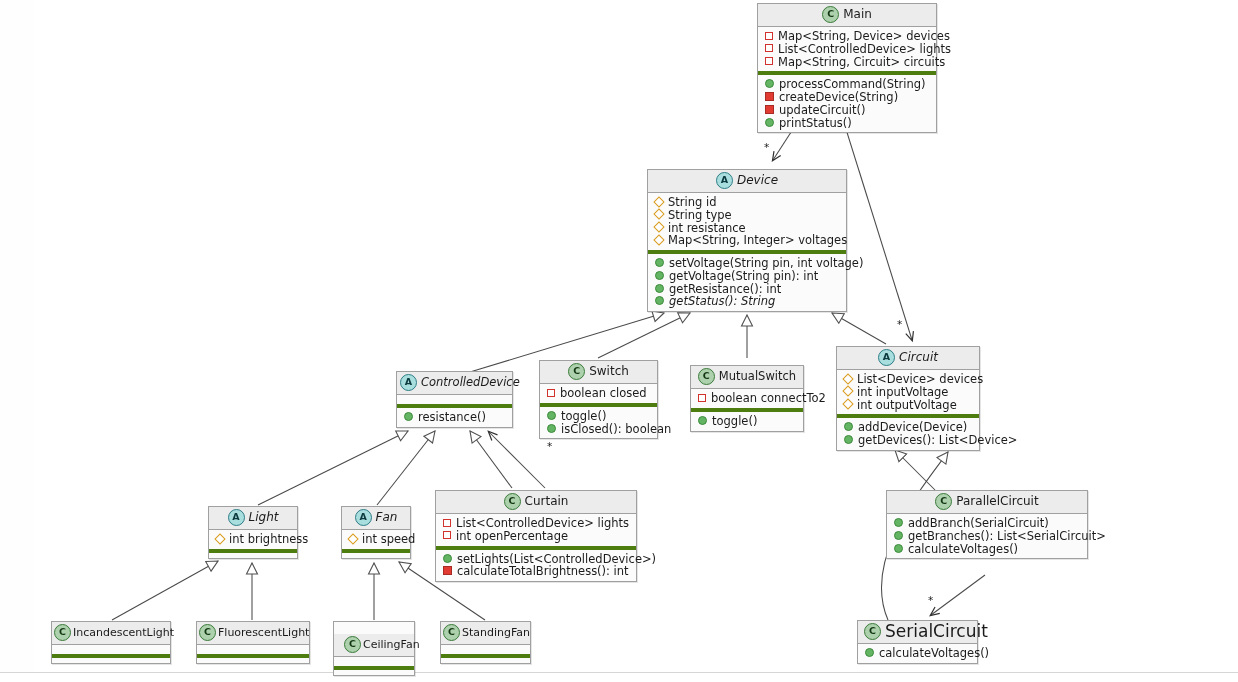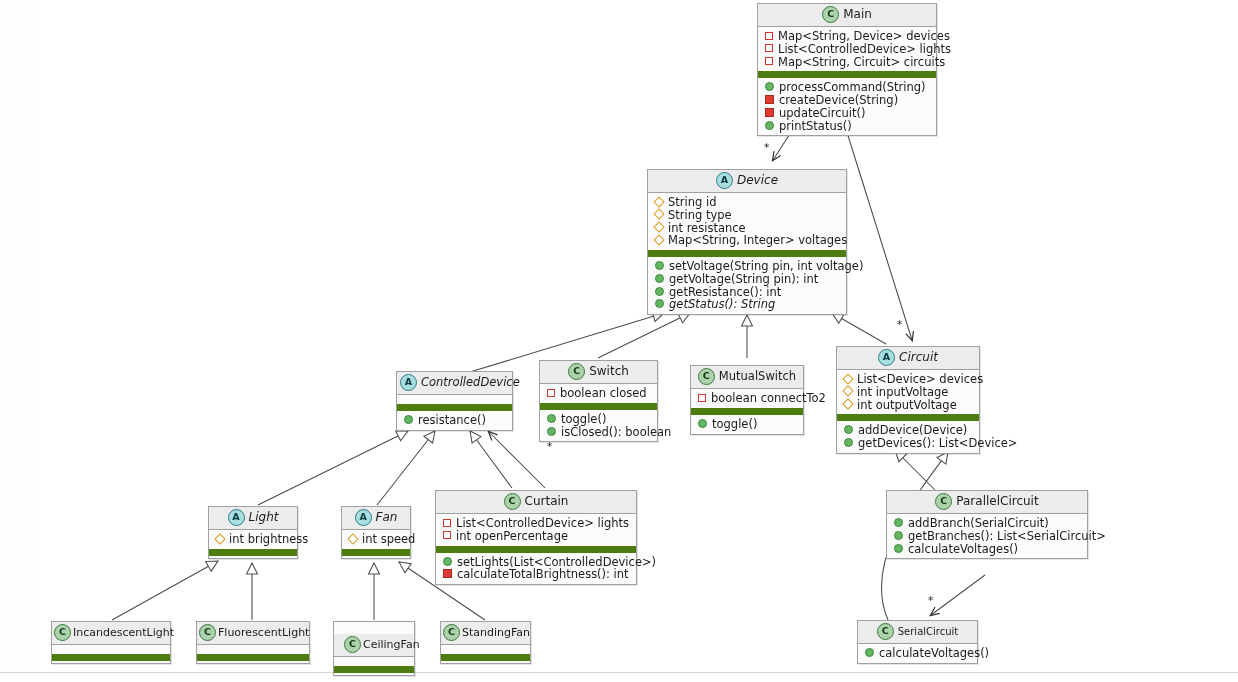--- a/index.html
+++ b/index.html
@@ -57,21 +57,21 @@
   }
   .uml-title.abstract .tname {
     font-style: italic;
   }
   .compartment {
     box-sizing: border-box;
     background: #fbfbfb;
     padding: 3px 5px 3px 5px;
   }
   .compartment + .compartment {
-    border-top: 7px solid #4d7c0f;
+    border-top: 4px solid #4d7c0f;
   }
   .compartment.empty {
     padding: 0;
     height: 9px;
   }
   .member {
     white-space: nowrap;
     line-height: 12.5px;
     padding-left: 1px;
     display: block;
@@ -356,20 +356,20 @@
     </div>
     <div class="compartment">
       <span class="member"><span class="vis vis-pub-method"></span><span class="mtext">addBranch(SerialCircuit)</span></span>
       <span class="member"><span class="vis vis-pub-method"></span><span class="mtext">getBranches(): List&lt;SerialCircuit&gt;</span></span>
       <span class="member"><span class="vis vis-pub-method"></span><span class="mtext">calculateVoltages()</span></span>
     </div>
   </div>
 
   <div class="umlbox" style="left:857px; top:620px; width:121px;">
     <div class="uml-title">
-      <span class="ico ico-class">C</span><span class="tname" style="font-size:10px;margin-top:7px;">SerialCircuit</span>
+      <span class="ico ico-class">C</span><span class="tname" style="font-size:17px;margin-top:7px;">SerialCircuit</span>
     </div>
     <div class="compartment">
       <span class="member"><span class="vis vis-pub-method"></span><span class="mtext">calculateVoltages()</span></span>
     </div>
   </div>
 
 </div>
 
 </body></html>

